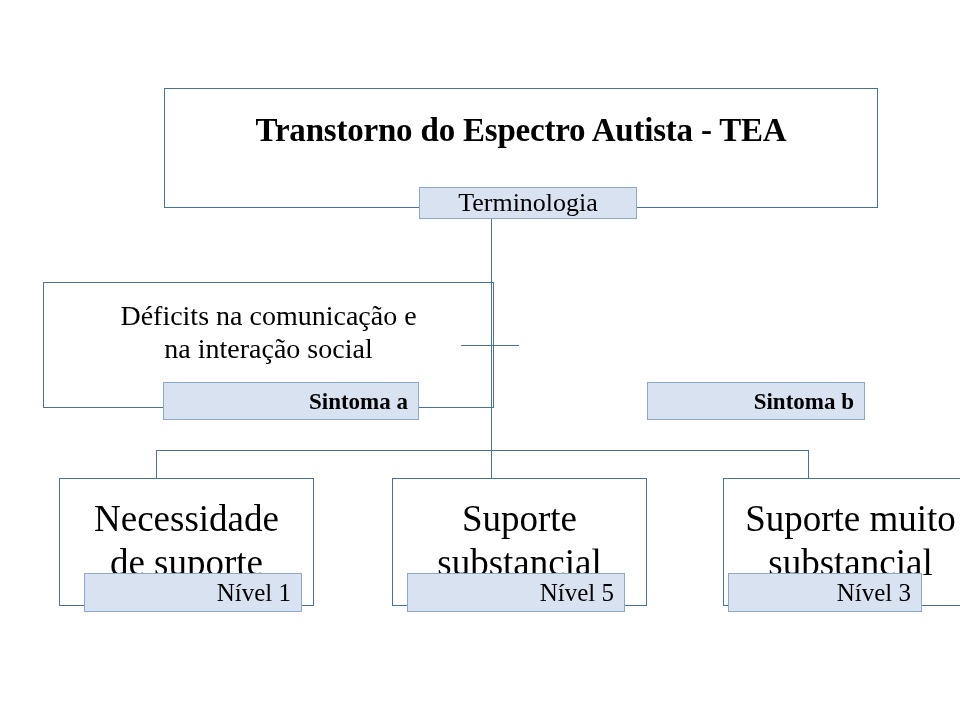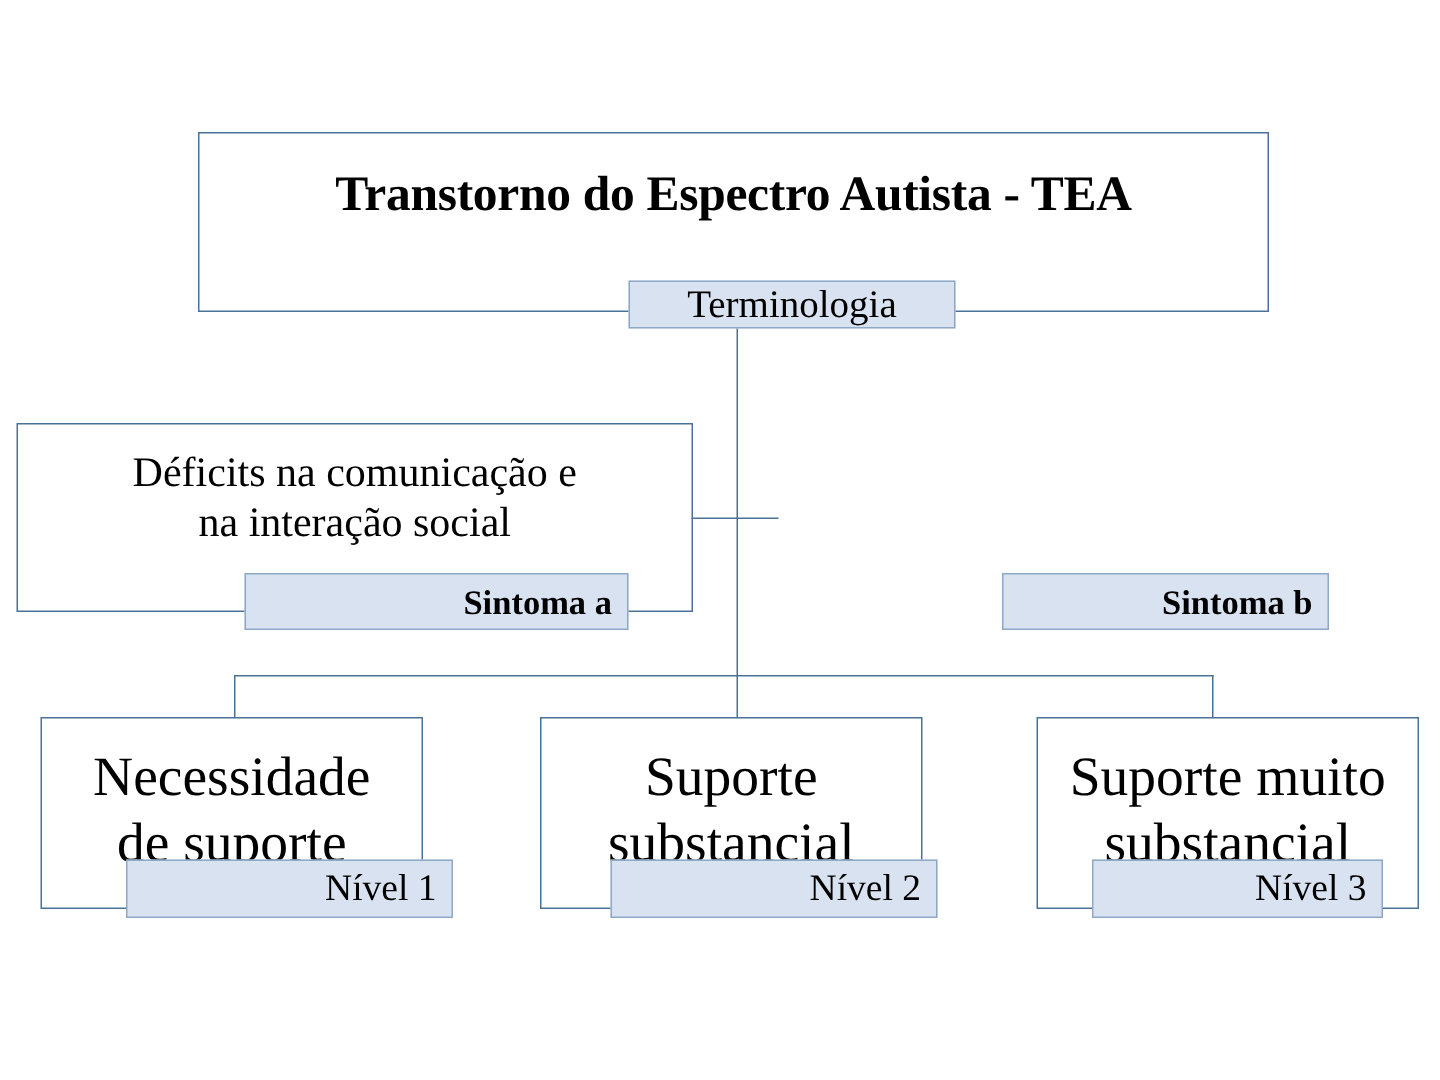--- a/index.html
+++ b/index.html
@@ -13,20 +13,21 @@
     height: 720px;
     background: #ffffff;
     overflow: hidden;
     font-family: "Liberation Serif", "DejaVu Serif", serif;
   }
   .node {
     position: absolute;
     box-sizing: border-box;
     border: 1px solid #4a7298;
     background: transparent;
+    margin-left: 32px;
   }
   .node-text {
     position: absolute;
     left: 0;
     right: 0;
     text-align: center;
     color: #000000;
     line-height: 1.06;
     white-space: pre-line;
   }
@@ -69,21 +70,21 @@
     justify-content: flex-end;
     padding-right: 10px;
     font-size: 25px;
     line-height: 1;
   }
   .tag.centered { justify-content: center; padding-right: 0; }
   .tag.bold { font-weight: bold; font-size: 23px; }
 
   #tag-terminologia { left: 419px; top: 187px; width: 218px; height: 32px; font-size: 26px; }
   #tag-sintoma-a { left: 163px; top: 382px; width: 256px; height: 38px; }
-  #tag-sintoma-b { left: 668px; top: 382px; width: 218px; height: 38px; }
+  #tag-sintoma-b { left: 647px; top: 382px; width: 218px; height: 38px; }
   #tag-nivel-1 { left: 84px; top: 573px; width: 218px; height: 39px; }
   #tag-nivel-2 { left: 407px; top: 573px; width: 218px; height: 39px; }
   #tag-nivel-3 { left: 728px; top: 573px; width: 194px; height: 39px; }
 </style>
 </head>
 <body>
 
 <div id="canvas">
 
   <div class="line line-v" style="left:491px; top:218px; height:232px;"></div>
@@ -122,17 +123,17 @@
   </div>
 
   <div class="tag centered" id="tag-terminologia">Terminologia</div>
 
   <div class="tag bold" id="tag-sintoma-a">Sintoma a</div>
 
   <div class="tag bold" id="tag-sintoma-b">Sintoma b</div>
 
   <div class="tag" id="tag-nivel-1">Nível 1</div>
 
-  <div class="tag" id="tag-nivel-2">Nível 2</div>
+  <div class="tag" id="tag-nivel-2">Nível 5</div>
 
   <div class="tag" id="tag-nivel-3">Nível 3</div>
 
 </div>
 
 </body></html>

